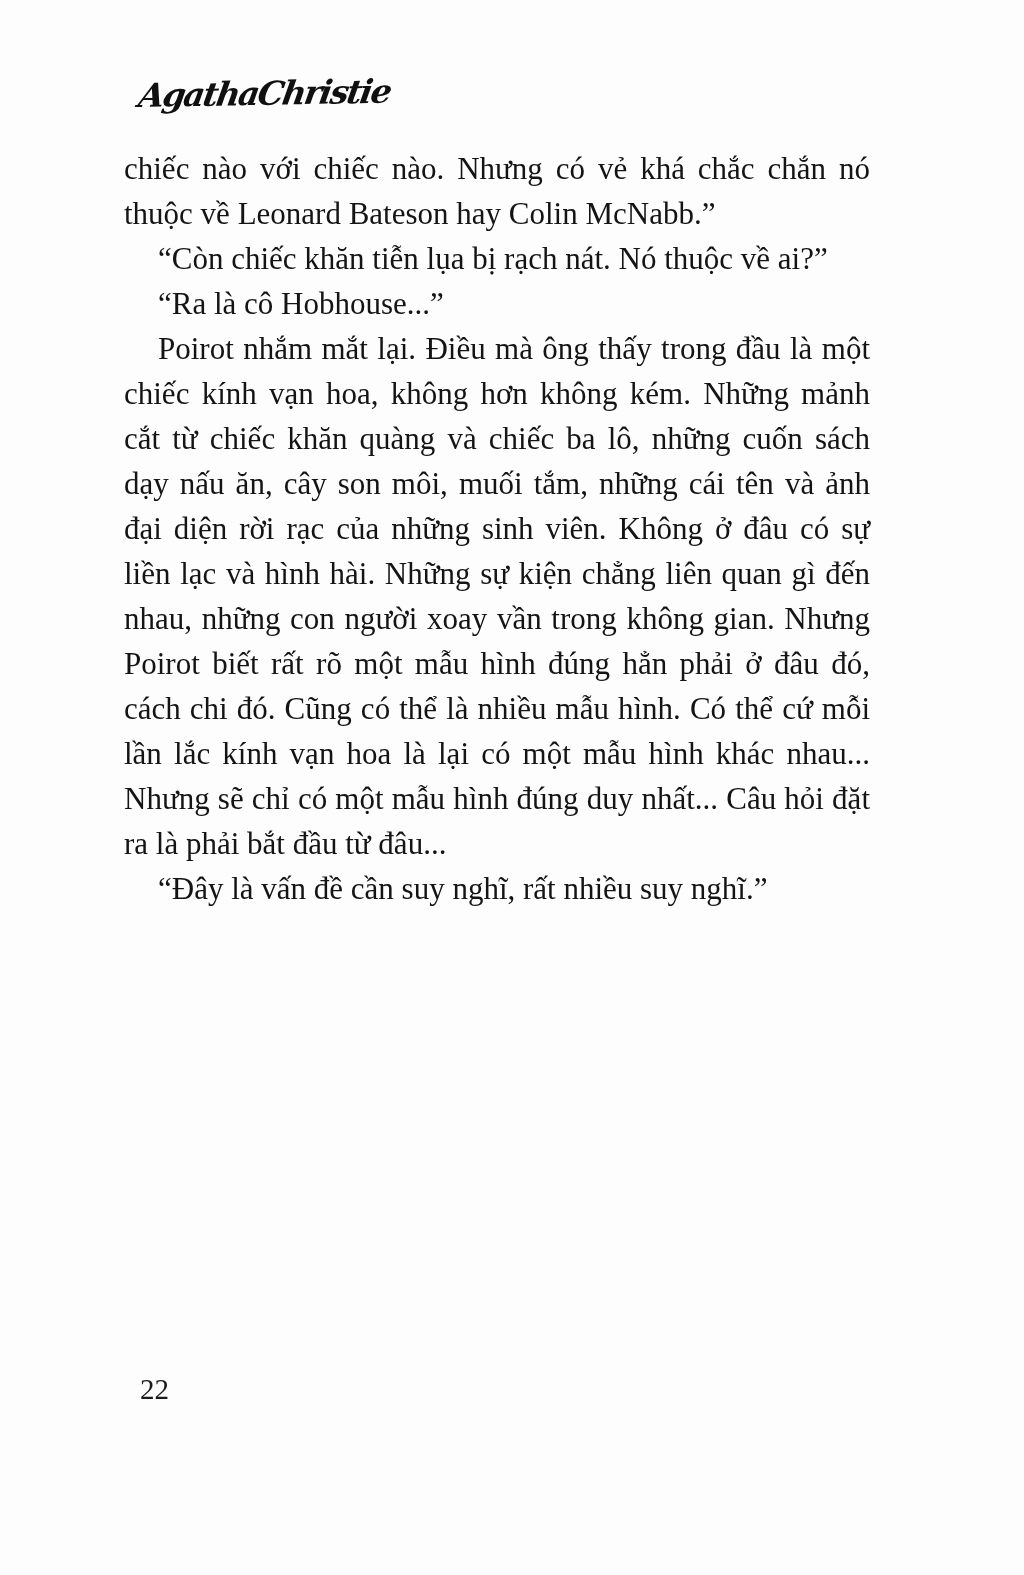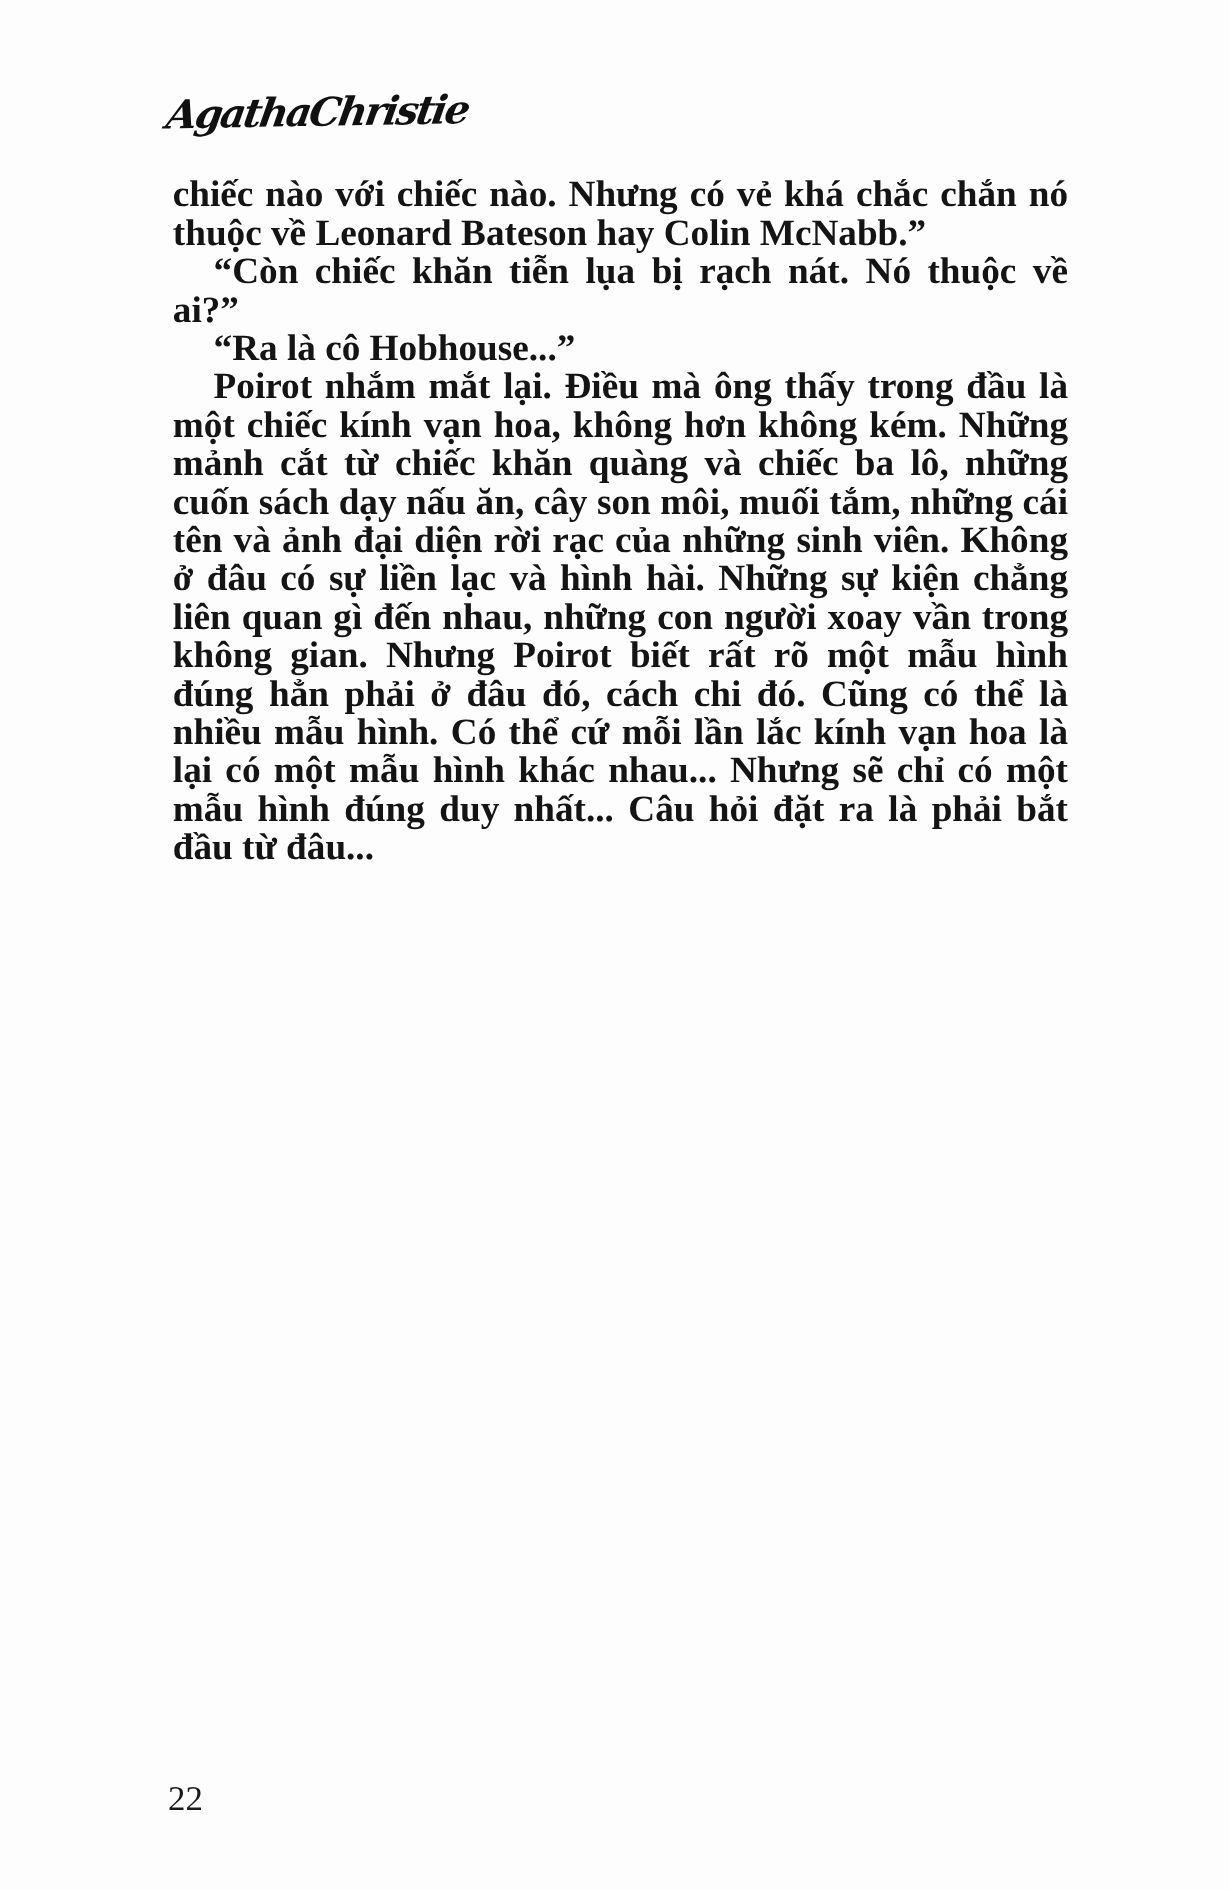--- a/index.html
+++ b/index.html
@@ -24,57 +24,57 @@
     font-weight: bold;
     font-size: 33px;
     letter-spacing: -2px;
     color: #101010;
     transform: skewX(-10deg) rotate(-1deg);
     transform-origin: left bottom;
     white-space: nowrap;
   }
   .content {
     position: absolute;
-    left: 144px;
+    left: 124px;
     top: 146px;
     width: 746px;
     font-family: "Liberation Serif", "DejaVu Serif", serif;
     font-size: 31px;
-    line-height: 32px;
+    line-height: 45px;
     color: #141414;
     text-align: justify;
-    font-weight: bold;
   }
   .para {
     margin: 0;
     padding: 0;
   }
   .para.indent {
     text-indent: 34px;
   }
   .page-number {
     position: absolute;
     left: 140px;
-    top: 1483px;
+    top: 1373px;
     font-family: "Liberation Serif", "DejaVu Serif", serif;
     font-size: 29px;
     color: #1a1a1a;
   }
 </style>
 </head>
 <body>
 
 <div class="page">
 
   <div class="logo">
     <span>AgathaChristie</span>
   </div>
 
   <div class="content" id="paragraphs">
       <p class="para">chiếc nào với chiếc nào. Nhưng có vẻ khá chắc chắn nó thuộc về Leonard Bateson hay Colin McNabb.”</p>
       <p class="para indent">“Còn chiếc khăn tiễn lụa bị rạch nát. Nó thuộc về ai?”</p>
       <p class="para indent">“Ra là cô Hobhouse...”</p>
       <p class="para indent">Poirot nhắm mắt lại. Điều mà ông thấy trong đầu là một chiếc kính vạn hoa, không hơn không kém. Những mảnh cắt từ chiếc khăn quàng và chiếc ba lô, những cuốn sách dạy nấu ăn, cây son môi, muối tắm, những cái tên và ảnh đại diện rời rạc của những sinh viên. Không ở đâu có sự liền lạc và hình hài. Những sự kiện chẳng liên quan gì đến nhau, những con người xoay vần trong không gian. Nhưng Poirot biết rất rõ một mẫu hình đúng hẳn phải ở đâu đó, cách chi đó. Cũng có thể là nhiều mẫu hình. Có thể cứ mỗi lần lắc kính vạn hoa là lại có một mẫu hình khác nhau... Nhưng sẽ chỉ có một mẫu hình đúng duy nhất... Câu hỏi đặt ra là phải bắt đầu từ đâu...</p>
+      <p class="para indent">“Đây là vấn đề cần suy nghĩ, rất nhiều suy nghĩ.”</p>
     </div>
 
   <div class="page-number">22</div>
 
 </div>
 
 </body></html>

